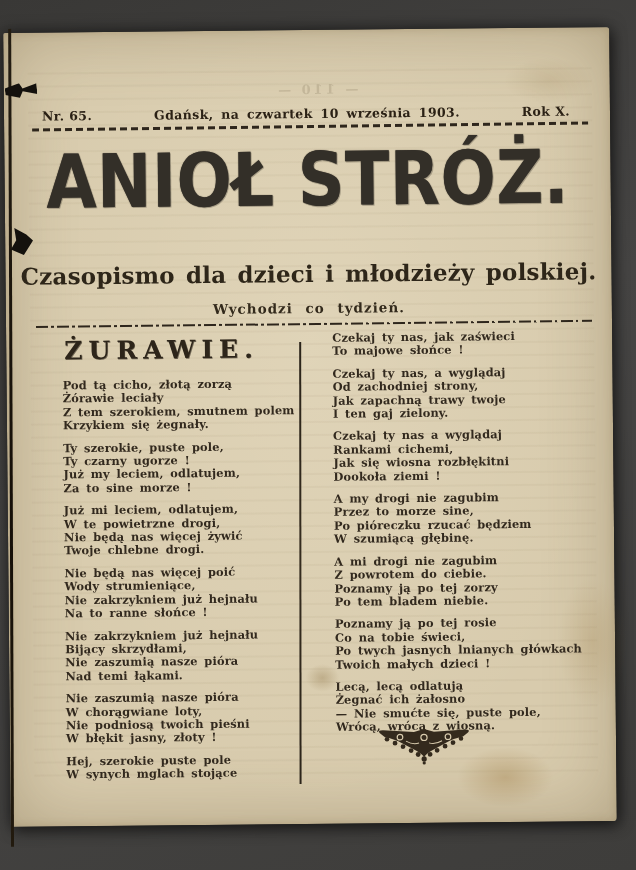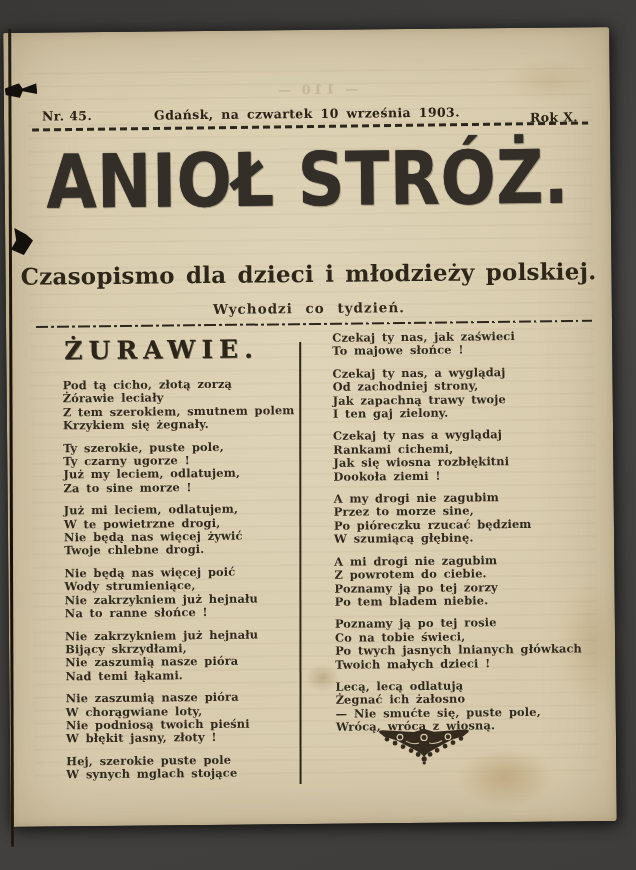--- a/index.html
+++ b/index.html
@@ -39,21 +39,21 @@
     transform:rotate(0.35deg); transform-origin:top left;}
   .blob{position:absolute; background:#14110d; z-index:5;}
   .blob.b1{left:5px; top:81px; width:32px; height:18px; transform:rotate(-4deg);
     clip-path:polygon(0 35%,45% 12%,55% 42%,100% 18%,100% 78%,55% 58%,45% 92%,0 72%);}
   .blob.b2{left:9px; top:228px; width:24px; height:27px;
     clip-path:polygon(22% 0,72% 24%,100% 46%,62% 100%,8% 80%,30% 45%);}
   
   .hdr{position:absolute; top:76px; font-weight:bold; font-size:12.5px; color:#2b2115; letter-spacing:.4px;}
   .hdr.issue{left:38px;}
   .hdr.dateline{left:0; right:0; text-align:center; word-spacing:3px;}
-  .hdr.volume{right:32px;margin-top:6px;}
+  .hdr.volume{right:40px;}
   .hdr-rule{position:absolute; left:28px; right:22px; top:95px; height:2.6px;
     background:repeating-linear-gradient(90deg,#2e261c 0 7px, rgba(0,0,0,0) 7px 11px);
     transform:rotate(-0.15deg);}
   
   .ghost-folio{position:absolute; left:238px; top:52px; width:150px; text-align:center;
     transform:scaleX(-1) rotate(.4deg); opacity:.22; color:#776a4e;
     font-weight:bold; font-size:13px; letter-spacing:3px;}
   .masthead{position:absolute; left:0; right:0; top:112px; text-align:center;
     font-family:"DejaVu Sans", sans-serif; font-weight:bold; font-size:65px;
     color:#332f28; letter-spacing:.5px; transform:scaleY(1.14);
@@ -87,21 +87,21 @@
   <div class="paper">
     <div class="bleed"></div>
     <div class="stain s1"></div>
     <div class="stain s2"></div>
     <div class="stain s3"></div>
     <div class="stain s4"></div>
     <div class="fold-line"></div>
 
     <div class="ghost-folio">— 110 —</div>
 
-    <div class="hdr issue">Nr. 45.</div>
+    <div class="hdr issue">Nr. 65.</div>
     <div class="hdr dateline">Gdańsk, na czwartek 10 września 1903.</div>
     <div class="hdr volume">Rok X.</div>
     <div class="hdr-rule"></div>
 
     <div class="masthead">ANIOŁ STRÓŻ.</div>
     <div class="subtitle">Czasopismo dla dzieci i młodzieży polskiej.</div>
     <div class="frequency">Wychodzi co tydzień.</div>
     <div class="sec-rule"></div>
 
     <div class="col col-left">

